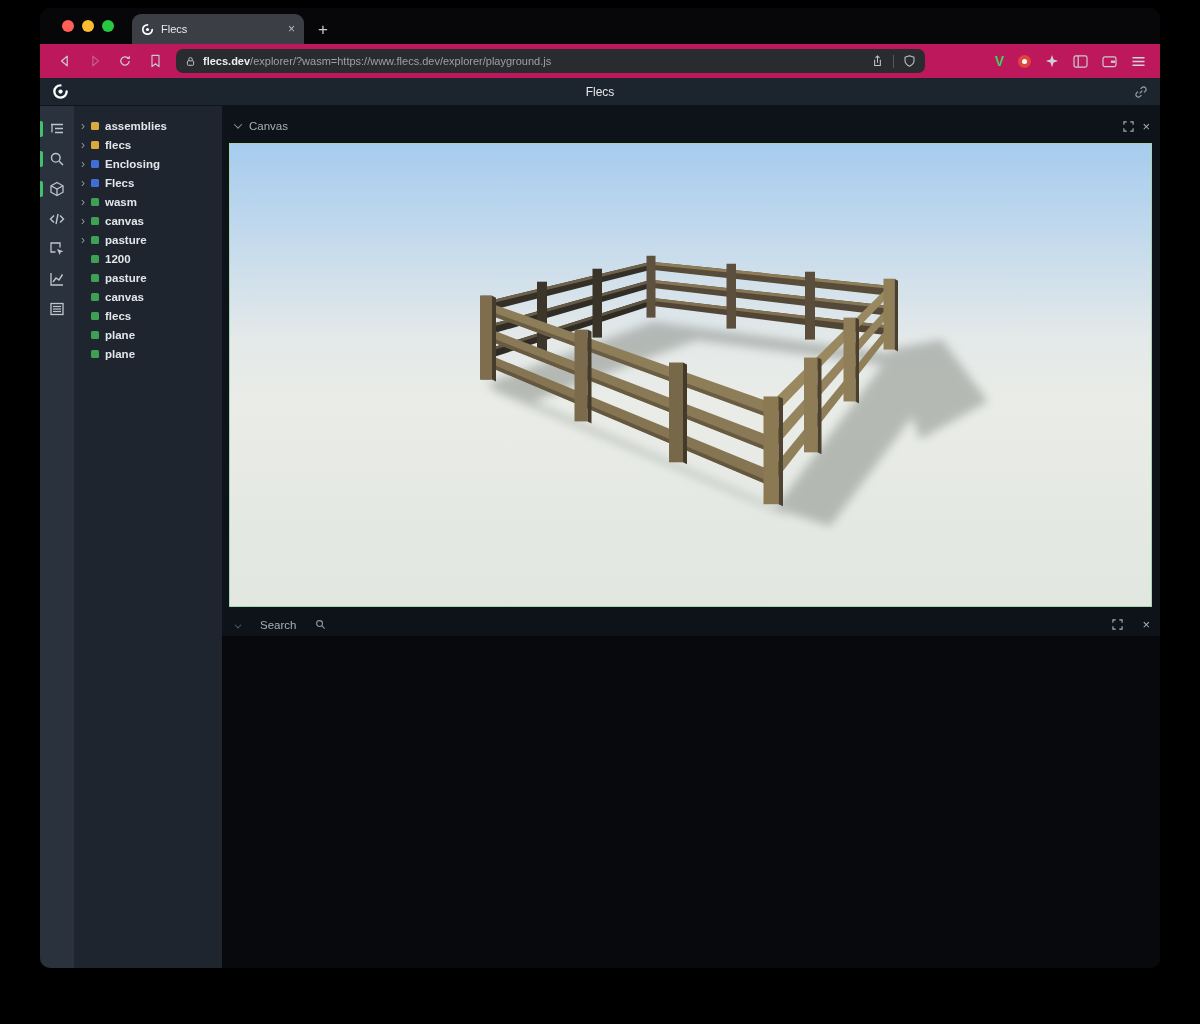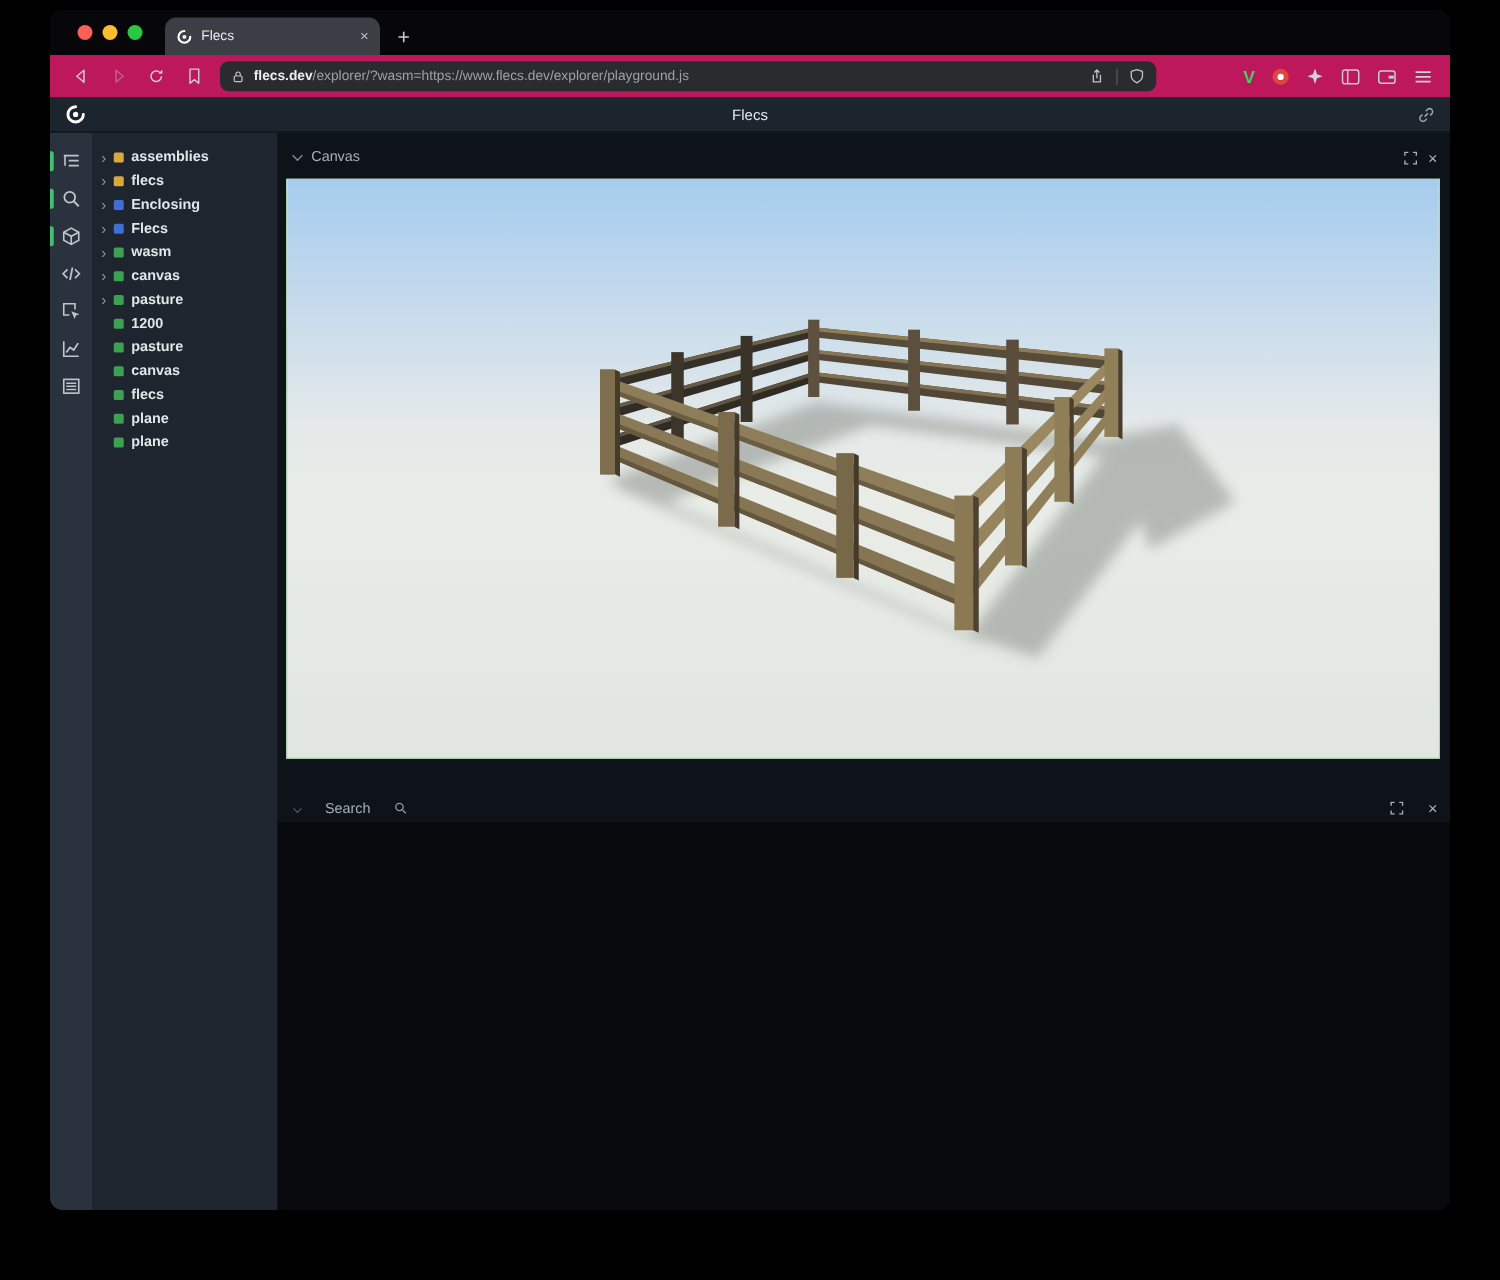--- a/index.html
+++ b/index.html
@@ -63,21 +63,21 @@
            color:#a7afb8; font-size:11.5px; flex:none; }
   .phead .spacer { flex:1; }
   .phead .pclose { color:#aab1ba; font-size:13px; line-height:1; }
   .chev { width:6px; height:6px; border-right:1.5px solid #8d959e; border-bottom:1.5px solid #8d959e;
           transform:rotate(45deg) translate(-1px,-1px); flex:none; }
   .chev.dim { opacity:.6; transform:scale(.8) rotate(45deg); }
 
   .canvasframe { margin:7px 8px 0 7px; height:464px; border:1px solid #a5d4ae; flex:none; background:#e6eae6; }
   .canvasframe svg { display:block; width:100%; height:100%; }
 
-  .phead.searchhead { margin-top:30px; height:19px;gap:19px; }
+  .phead.searchhead { margin-top:8px; height:19px;gap:19px; }
   .searchbody { flex:1; background:#08090c; margin-top:2px; }
 
   svg.ic { display:block; }
 </style>
 </head>
 <body>
 
 <div class="window">
 
   <div class="tabstrip">

